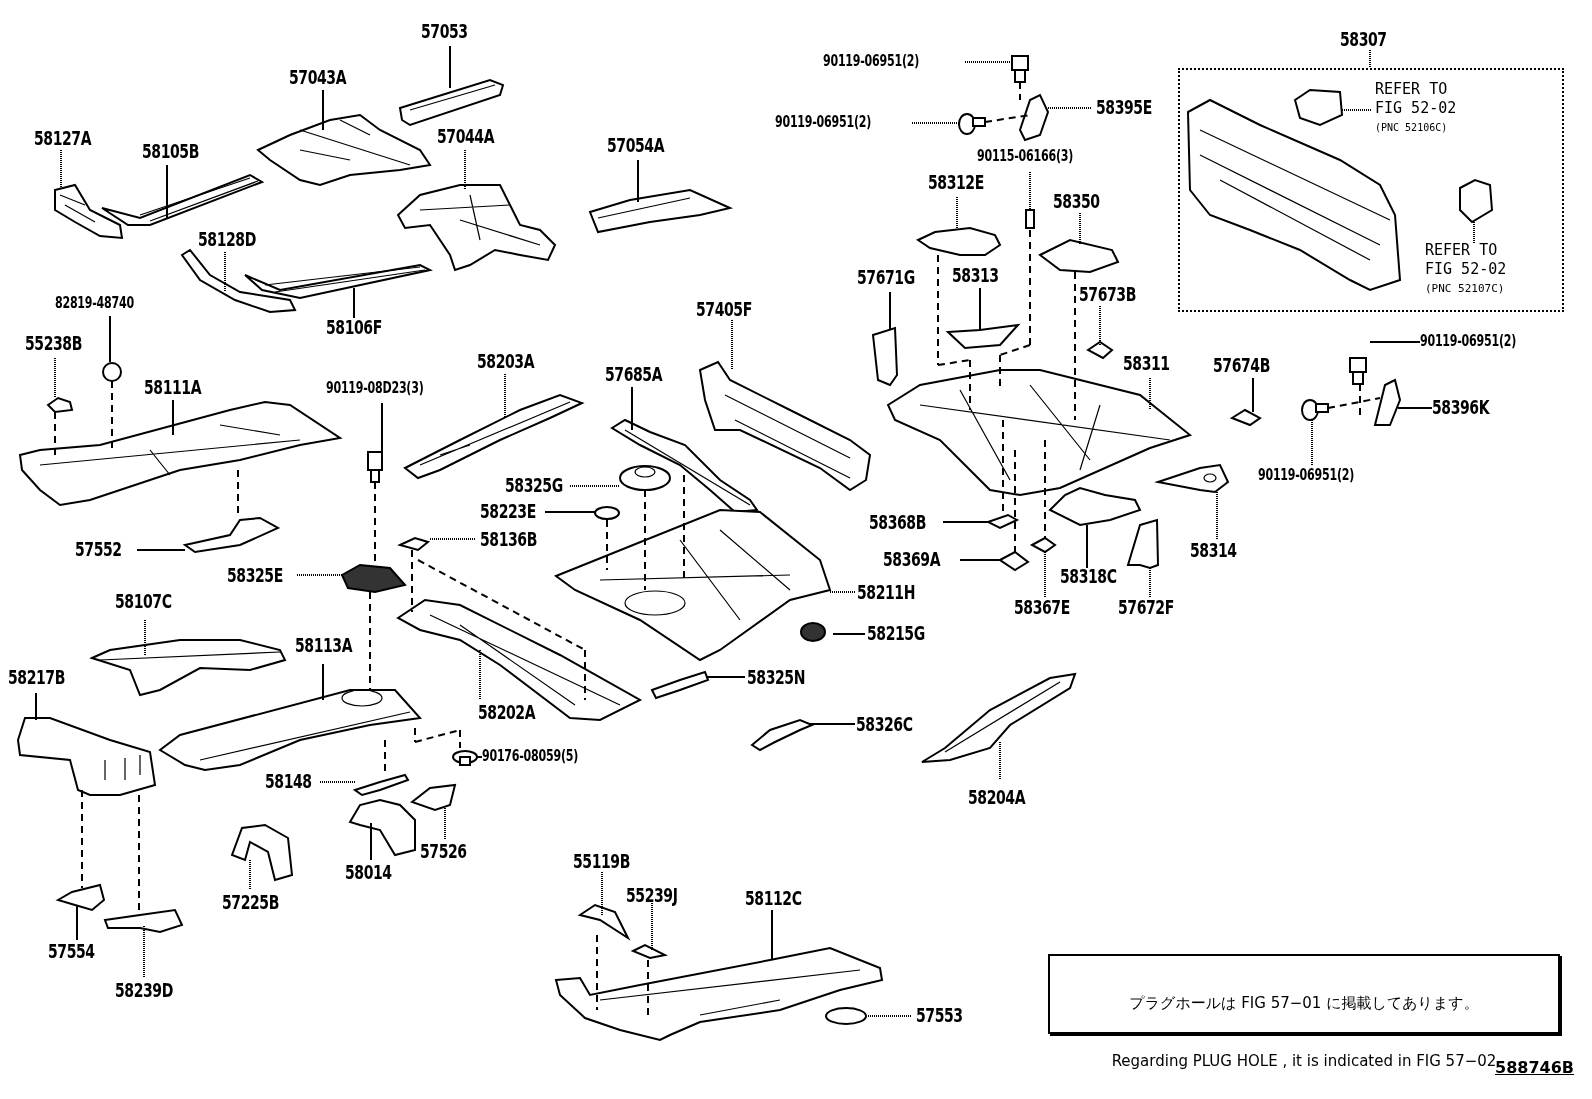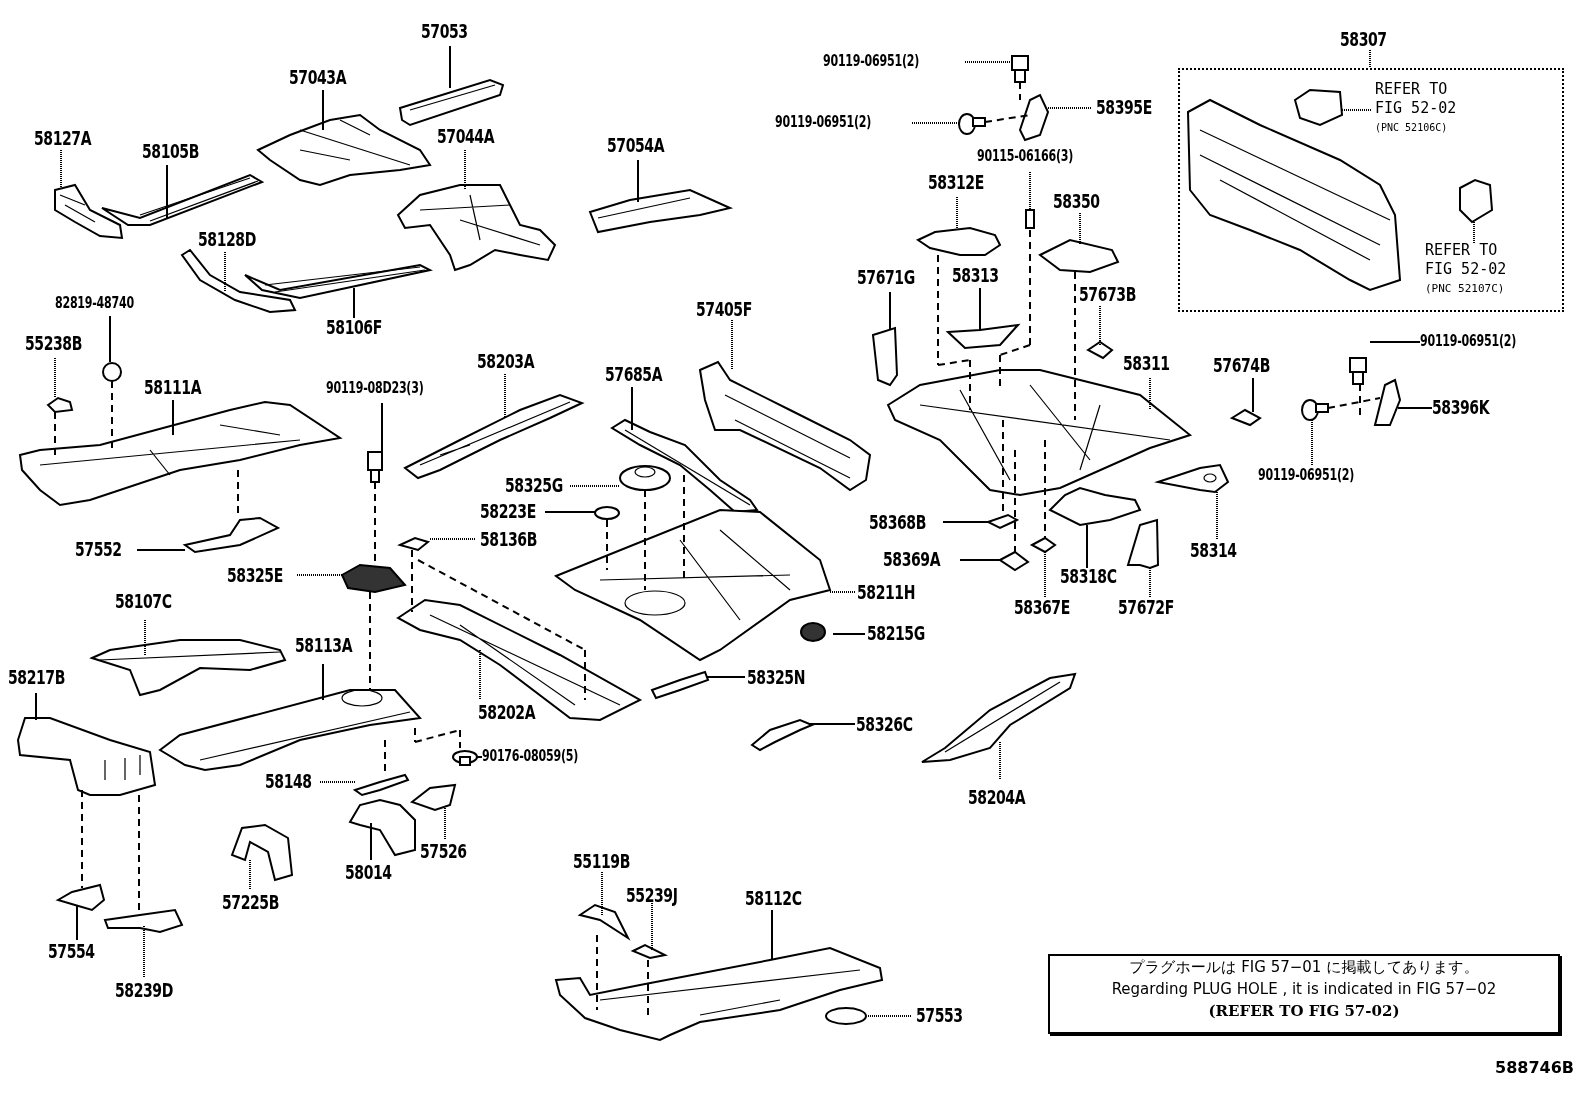--- a/index.html
+++ b/index.html
@@ -8,24 +8,24 @@
   #canvas { position: absolute; left: 0; top: 0; width: 1592px; height: 1099px; }
   .lbl { position: absolute; font-family: "DejaVu Sans Condensed", "DejaVu Sans", sans-serif;
          font-weight: bold; font-size: 19px; letter-spacing: -0.5px; line-height: 1; white-space: nowrap;
          transform: scaleX(0.82); transform-origin: left top; cursor: pointer; }
   .lbl.small { font-size: 15px; letter-spacing: -0.3px; }
   .ref { position: absolute; font-family: "DejaVu Sans Mono", monospace; font-weight: normal;
          font-size: 15px; line-height: 19px; white-space: pre; }
   .note { position: absolute; left: 1048px; top: 954px; width: 508px; height: 76px;
           border: 2px solid #000; box-shadow: 2px 2px 0 #000; background: #fff;
           text-align: center; font-family: "DejaVu Sans", sans-serif; font-size: 15px; }
-  .note div { line-height: 22px; }
+  .note div { line-height: 22px; margin-top: 36px; }
   .note .l3 { font-family: "DejaVu Serif", serif; font-weight: bold; }
   .figid { position: absolute; left: 1495px; top: 1058px; font-family: "DejaVu Sans", sans-serif;
-           font-weight: bold; font-size: 16px; }
+           font-weight: bold; font-size: 16px; text-decoration: underline; }
   .group-box { position: absolute; left: 1178px; top: 68px; width: 382px; height: 240px;
                border: 2px dotted #000; }
   svg .part { fill: #fff; stroke: #000; stroke-width: 2; }
   svg .part-detail { fill: none; stroke: #000; stroke-width: 1.2; }
   svg .lead { stroke: #000; stroke-width: 2; fill: none; }
   svg .dot { stroke: #000; stroke-width: 2; stroke-dasharray: 1 1; fill: none; }
   svg .dash { stroke: #000; stroke-width: 2; stroke-dasharray: 7 5; fill: none; }
 </style>
 </head>
 <body>

